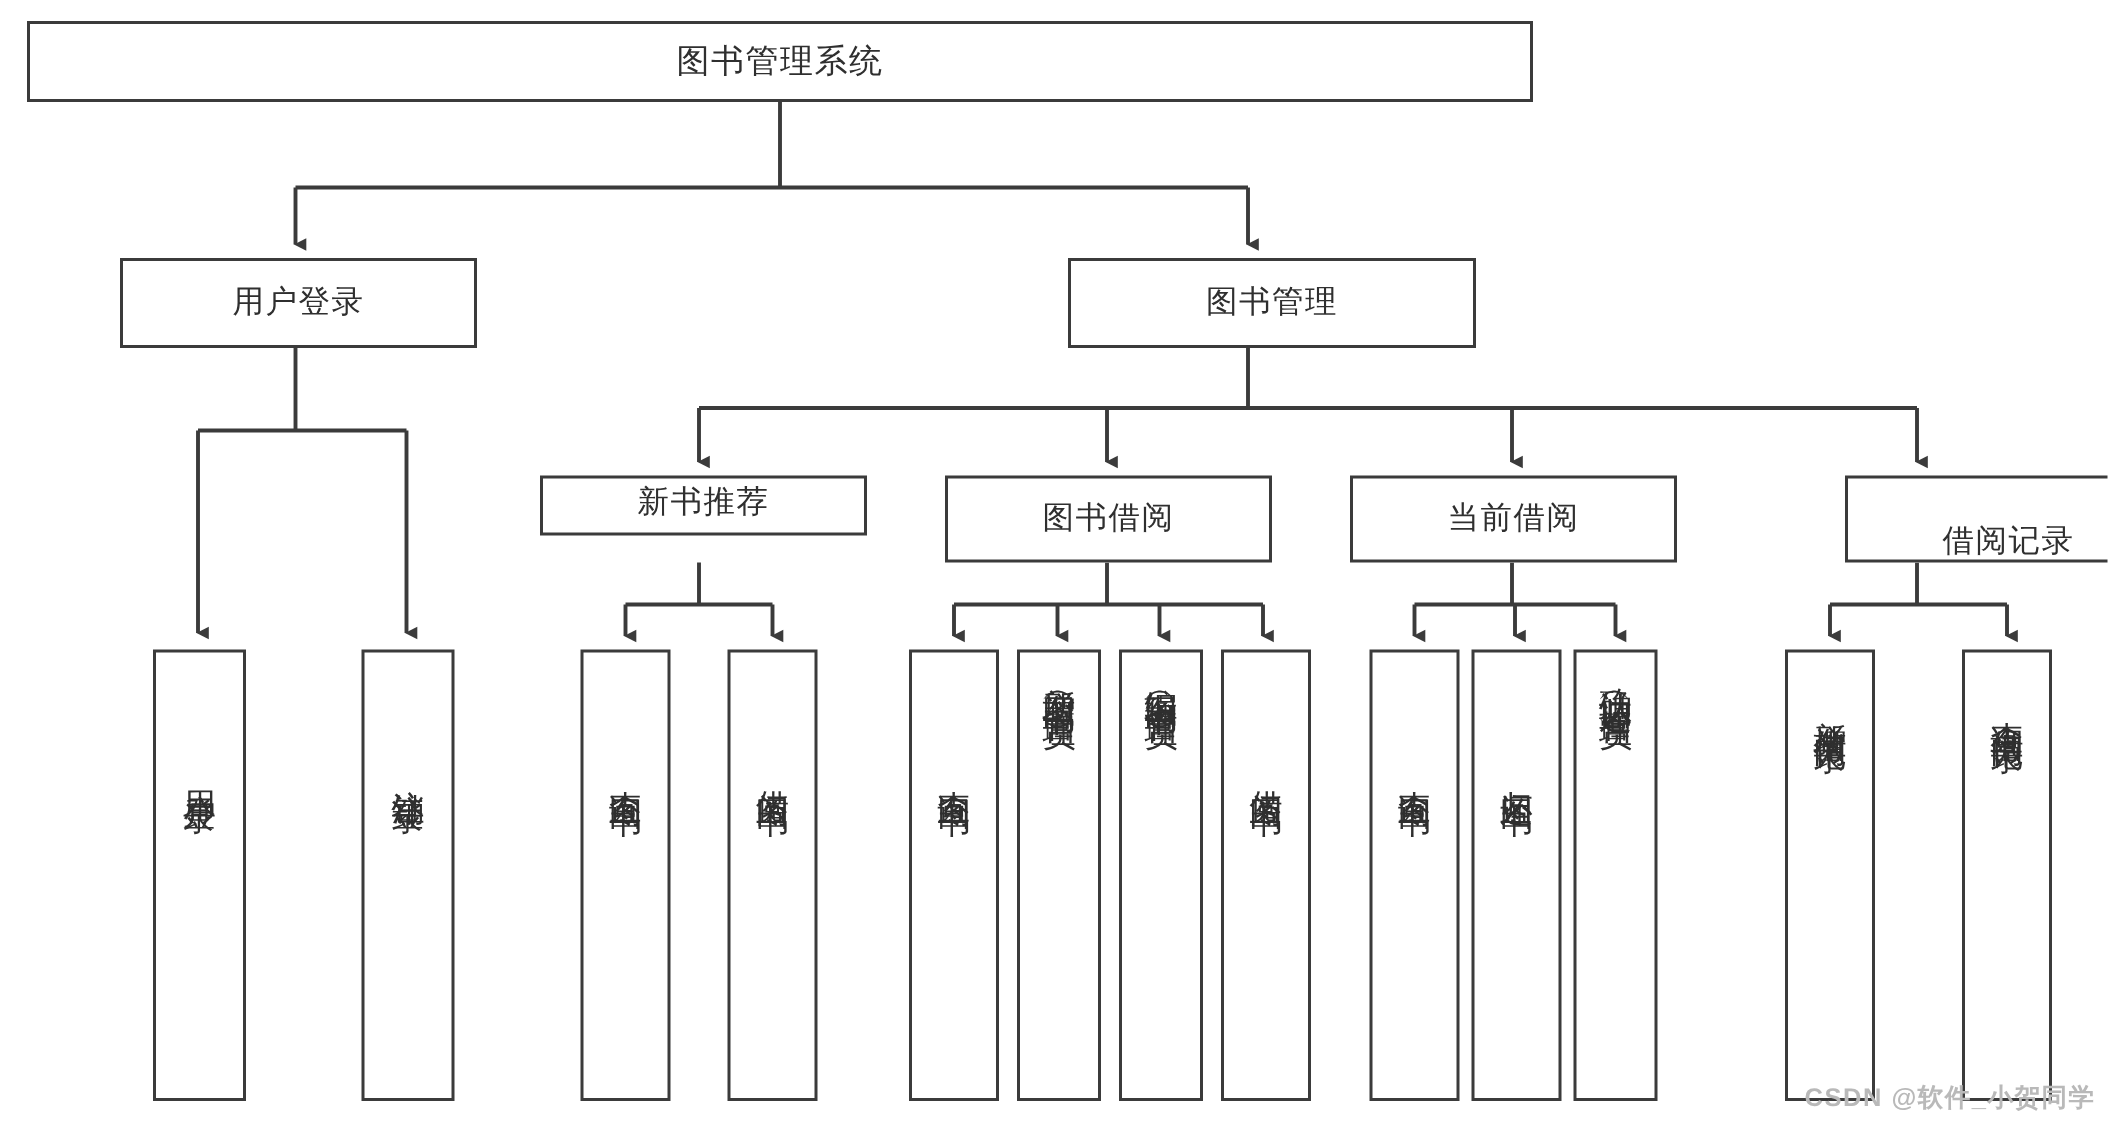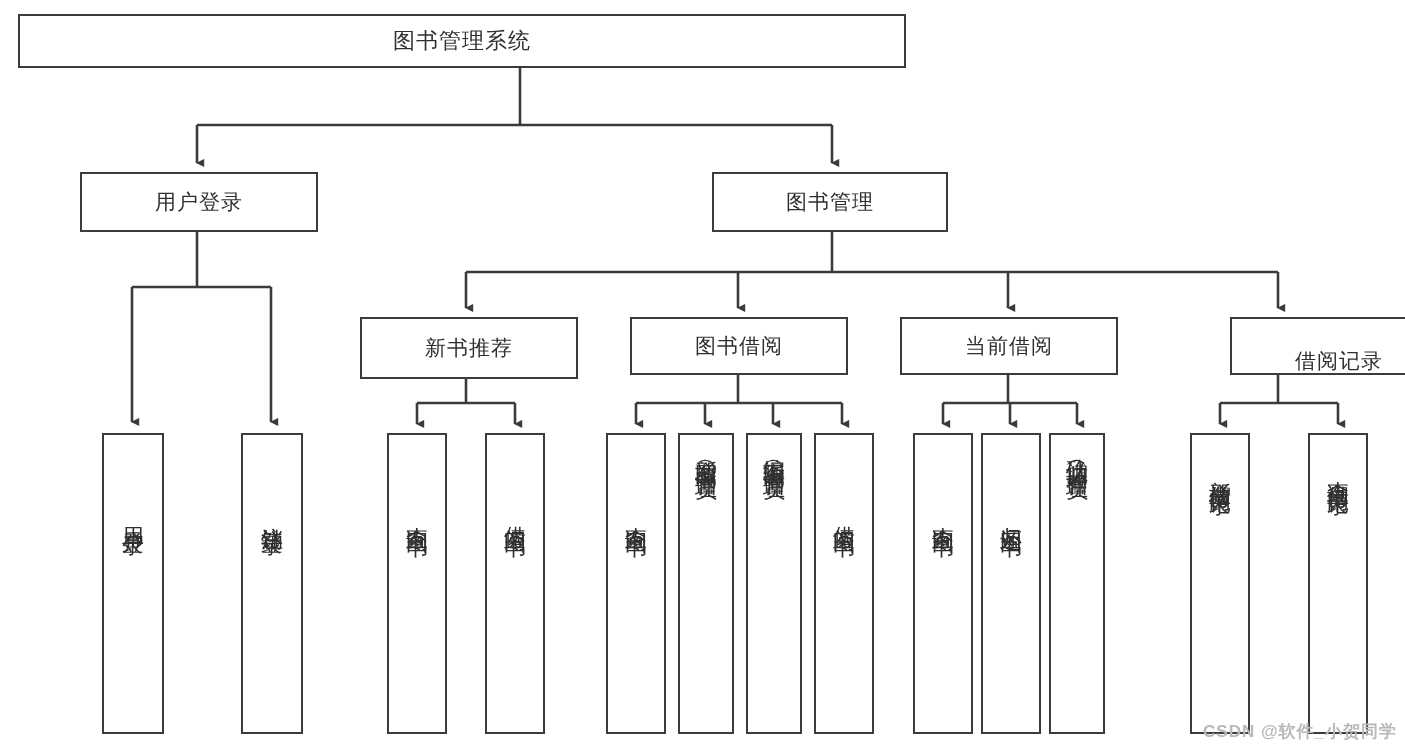--- a/index.html
+++ b/index.html
@@ -118,33 +118,33 @@
       <path d="M1010,403 L1010,424" marker-end="url(#arrowhead)"></path>
       <path d="M1077,403 L1077,424" marker-end="url(#arrowhead)"></path>
 
       <path d="M1278,375 L1278,403"></path>
       <path d="M1220,403 L1338,403"></path>
       <path d="M1220,403 L1220,424" marker-end="url(#arrowhead)"></path>
       <path d="M1338,403 L1338,424" marker-end="url(#arrowhead)"></path>
     </g>
   </svg>
 
-  <div class="node h-node" id="node-root" style="left:18px;top:14px;width:888px;height:54px;">
+  <div class="node h-node" id="node-root" style="left:18px;top:14px;width:1004px;height:54px;">
     <span class="label">图书管理系统</span>
   </div>
 
   <div class="node h-node" id="node-user-login" style="left:80px;top:172px;width:238px;height:60px;">
     <span class="label">用户登录</span>
   </div>
 
-  <div class="node h-node" id="node-book-manage" style="left:712px;top:172px;width:236px;height:60px;">
+  <div class="node h-node" id="node-book-manage" style="left:712px;top:172px;width:272px;height:60px;">
     <span class="label">图书管理</span>
   </div>
 
-  <div class="node h-node" id="node-new-book-rec" style="left:360px;top:317px;width:218px;height:62px;">
+  <div class="node h-node" id="node-new-book-rec" style="left:360px;top:317px;width:218px;height:40px;font-family:Liberation Mono, monospace;">
     <span class="label">新书推荐</span>
   </div>
 
   <div class="node h-node" id="node-book-borrow" style="left:630px;top:317px;width:218px;height:58px;">
     <span class="label">图书借阅</span>
   </div>
 
   <div class="node h-node" id="node-current-borrow" style="left:900px;top:317px;width:218px;height:58px;align-items:center;">
     <span class="label">当前借阅</span>
   </div>

